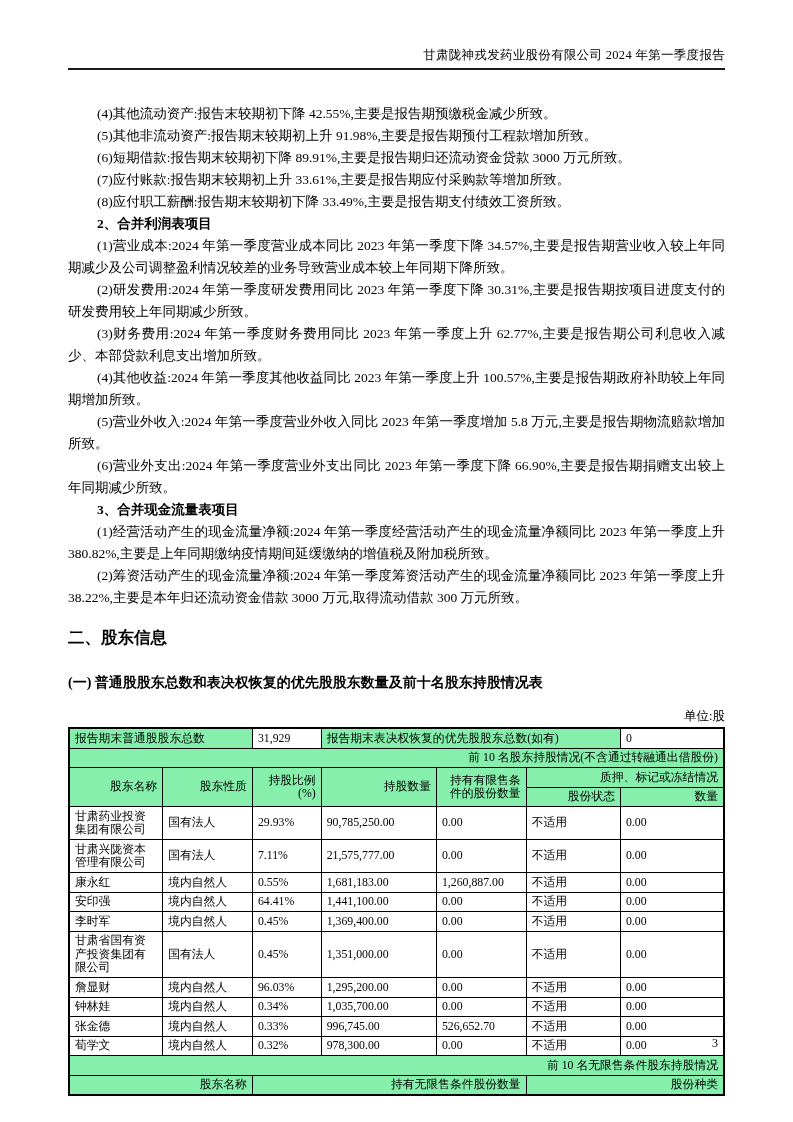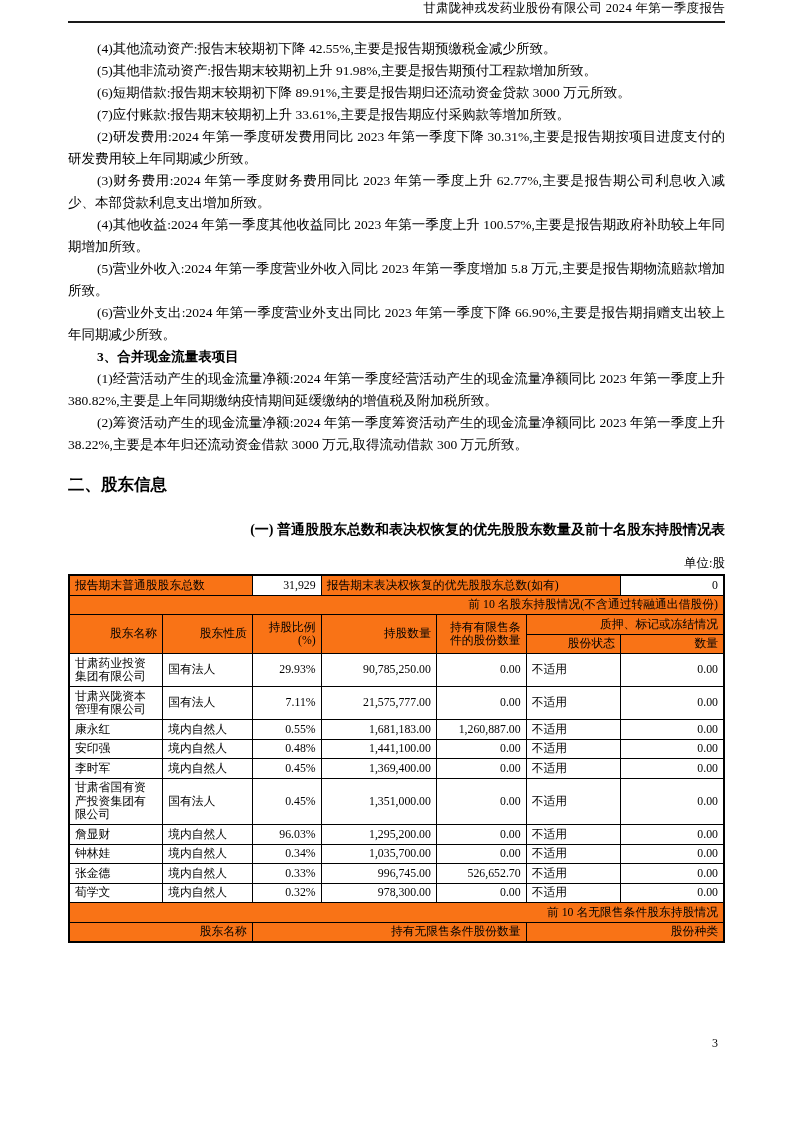--- a/index.html
+++ b/index.html
@@ -12,49 +12,49 @@
     font-family: "Liberation Serif", "DejaVu Serif", serif;
     color: #000;
   }
   .content {
     position: absolute;
     left: 68px;
     top: 0;
     width: 657px;
   }
   .doc-header {
+    padding-top: 47px;
     text-align: right;
     font-size: 12.5px;
     line-height: 16px;
     letter-spacing: 0.3px;
   }
   .header-rule {
     border-bottom: 2.5px solid #1a1a1a;
     margin-top: 5px;
   }
   .blocks {
-    margin-top: 15px;
+    margin-top: 33px;
     font-size: 13.5px;
     line-height: 22px;
     text-align: justify;
   }
   .block { margin: 0; text-indent: 2.15em; }
   .block.heading { font-weight: bold; }
   .sec-heading {
     margin: 17px 0 0 0;
     font-size: 16.5px;
     line-height: 24px;
     font-weight: bold;
   }
   .sub-heading {
     margin: 23px 0 0 0;
     font-size: 14px;
     line-height: 20px;
     font-weight: bold;
-    text-align: right;
   }
   .unit-label {
     margin-top: 15px;
     margin-bottom: 3px;
     text-align: right;
     font-size: 12.5px;
     line-height: 16px;
   }
   table.shareholding {
     width: 100%;
@@ -64,24 +64,24 @@
     line-height: 13.5px;
     table-layout: fixed;
   }
   table.shareholding td, table.shareholding th {
     border: 1px solid #000;
     padding: 2.5px 5px;
     vertical-align: middle;
     font-weight: normal;
     overflow: hidden;
   }
-  .gray { background: #f97316; margin-top: 15px; }
+  .gray { background: #86efac; margin-top: 15px; }
   .c { text-align: right; }
   .l { text-align: left; }
-  .r { text-align: right; }
+  .r { text-align: left; }
   .page-number {
     position: absolute;
     top: 1036px;
     right: 75px;
     font-size: 12px;
   }
 </style>
 </head>
 <body>
 
@@ -91,20 +91,23 @@
     <div class="doc-header">
       <span>甘肃陇神戎发药业股份有限公司 2024 年第一季度报告</span>
     </div>
     <div class="header-rule"></div>
 
     <div class="blocks" id="blocks">
         <p class="block">(4)其他流动资产:报告末较期初下降 42.55%,主要是报告期预缴税金减少所致。</p>
         <p class="block">(5)其他非流动资产:报告期末较期初上升 91.98%,主要是报告期预付工程款增加所致。</p>
         <p class="block">(6)短期借款:报告期末较期初下降 89.91%,主要是报告期归还流动资金贷款 3000 万元所致。</p>
         <p class="block">(7)应付账款:报告期末较期初上升 33.61%,主要是报告期应付采购款等增加所致。</p>
+        <p class="block">(8)应付职工薪酬:报告期末较期初下降 33.49%,主要是报告期支付绩效工资所致。</p>
+        <p class="block heading">2、合并利润表项目</p>
+        <p class="block">(1)营业成本:2024 年第一季度营业成本同比 2023 年第一季度下降 34.57%,主要是报告期营业收入较上年同期减少及公司调整盈利情况较差的业务导致营业成本较上年同期下降所致。</p>
         <p class="block">(2)研发费用:2024 年第一季度研发费用同比 2023 年第一季度下降 30.31%,主要是报告期按项目进度支付的研发费用较上年同期减少所致。</p>
         <p class="block">(3)财务费用:2024 年第一季度财务费用同比 2023 年第一季度上升 62.77%,主要是报告期公司利息收入减少、本部贷款利息支出增加所致。</p>
         <p class="block">(4)其他收益:2024 年第一季度其他收益同比 2023 年第一季度上升 100.57%,主要是报告期政府补助较上年同期增加所致。</p>
         <p class="block">(5)营业外收入:2024 年第一季度营业外收入同比 2023 年第一季度增加 5.8 万元,主要是报告期物流赔款增加所致。</p>
         <p class="block">(6)营业外支出:2024 年第一季度营业外支出同比 2023 年第一季度下降 66.90%,主要是报告期捐赠支出较上年同期减少所致。</p>
         <p class="block heading">3、合并现金流量表项目</p>
         <p class="block">(1)经营活动产生的现金流量净额:2024 年第一季度经营活动产生的现金流量净额同比 2023 年第一季度上升 380.82%,主要是上年同期缴纳疫情期间延缓缴纳的增值税及附加税所致。</p>
         <p class="block">(2)筹资活动产生的现金流量净额:2024 年第一季度筹资活动产生的现金流量净额同比 2023 年第一季度上升 38.22%,主要是本年归还流动资金借款 3000 万元,取得流动借款 300 万元所致。</p>
       </div>
 
@@ -169,21 +172,21 @@
             <td class="l">境内自然人</td>
             <td class="r">0.55%</td>
             <td class="r">1,681,183.00</td>
             <td class="r">1,260,887.00</td>
             <td class="l">不适用</td>
             <td class="r">0.00</td>
           </tr>
           <tr>
             <td class="l">安印强</td>
             <td class="l">境内自然人</td>
-            <td class="r">0.48%</td>
+            <td class="r">64.41%</td>
             <td class="r">1,441,100.00</td>
             <td class="r">0.00</td>
             <td class="l">不适用</td>
             <td class="r">0.00</td>
           </tr>
           <tr>
             <td class="l">李时军</td>
             <td class="l">境内自然人</td>
             <td class="r">0.45%</td>
             <td class="r">1,369,400.00</td>

